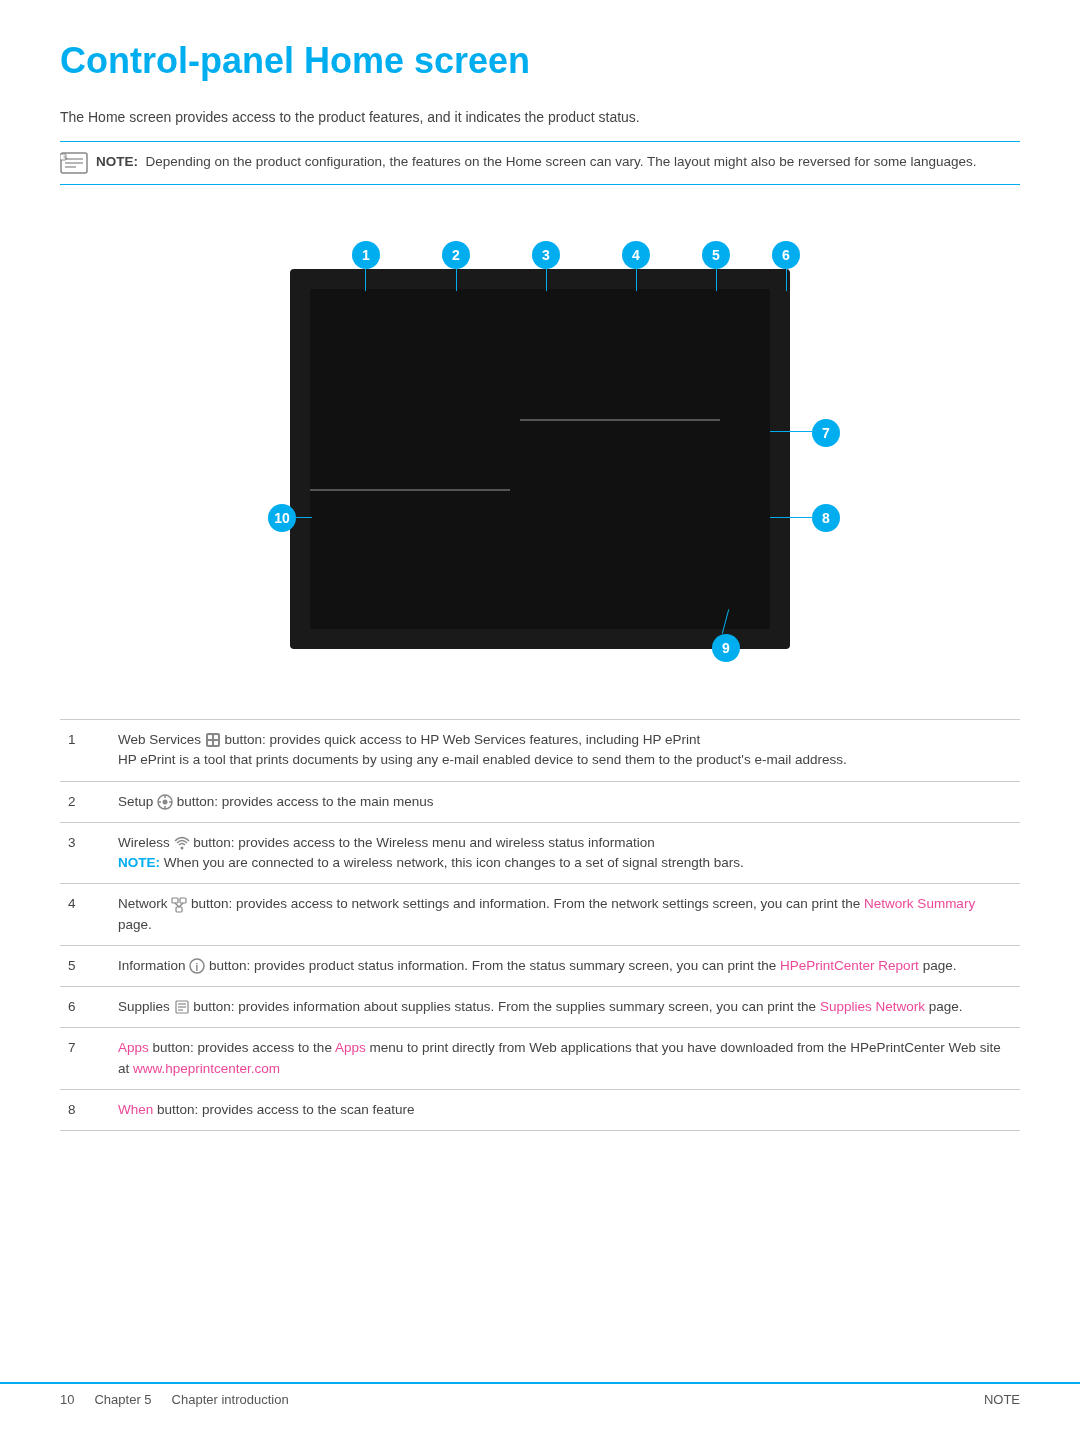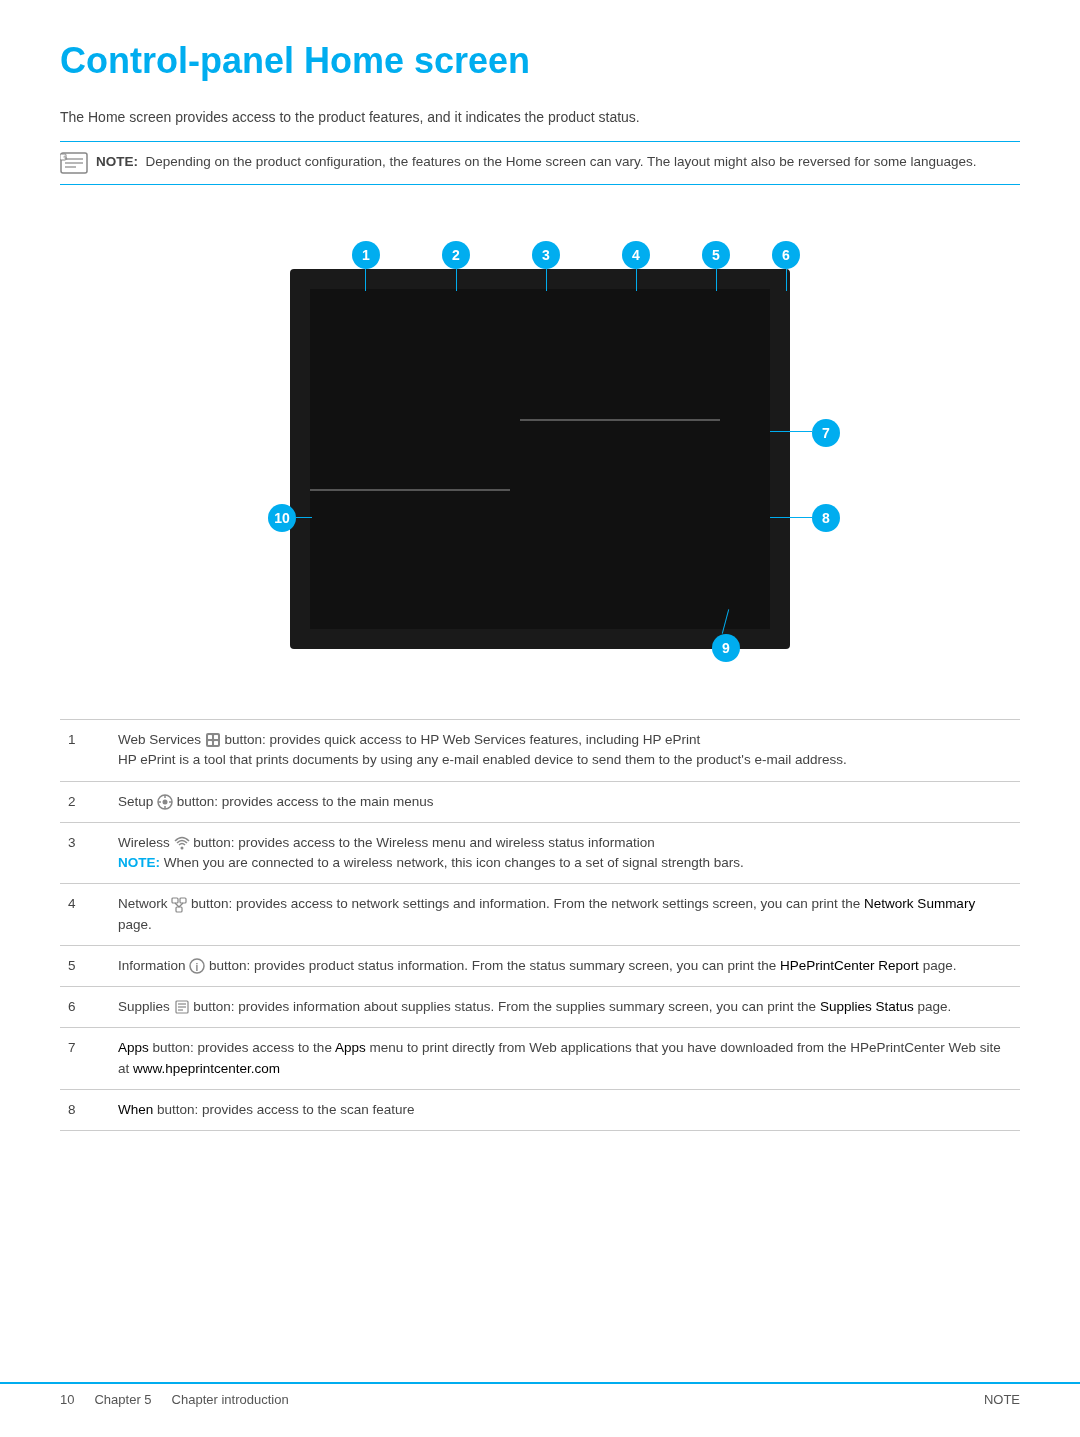--- a/index.html
+++ b/index.html
@@ -126,21 +126,21 @@
       line-height: 1.5;
       color: #444;
     }
     .info-table td:first-child {
       width: 50px;
       font-weight: normal;
       color: #444;
       padding-right: 16px;
     }
     .link-text {
-      color: #000000;
+      color: #ec4899;
       text-decoration: none;
     }
     .sub-note {
       font-size: 13.5px;
       color: #444;
     }
     .sub-note .note-inline-label {
       color: #00adef;
       font-weight: bold;
     }
@@ -309,21 +309,21 @@
     </tr>
 
     <tr>
       <td>6</td>
       <td>
         Supplies <svg width="16" height="16" viewBox="0 0 16 16" style="vertical-align:middle;display:inline-block;">
             <rect x="2" y="2" width="12" height="12" rx="1" fill="none" stroke="#888" stroke-width="1.2"></rect>
             <line x1="4" y1="5" x2="12" y2="5" stroke="#888" stroke-width="1.2"></line>
             <line x1="4" y1="8" x2="12" y2="8" stroke="#888" stroke-width="1.2"></line>
             <line x1="4" y1="11" x2="9" y2="11" stroke="#888" stroke-width="1.2"></line>
-          </svg> button: provides information about supplies status. From the supplies summary screen, you can print the <a class="link-text" href="#">Supplies Status</a> page.
+          </svg> button: provides information about supplies status. From the supplies summary screen, you can print the <a class="link-text" href="#">Supplies Network</a> page.
       </td>
     </tr>
 
     <tr>
       <td>7</td>
       <td>
         <a class="link-text" href="#">Apps</a> button: provides access to the <a class="link-text" href="#">Apps</a> menu to print directly from Web applications that you have downloaded from the HPePrintCenter Web site at <a class="link-text" href="#">www.hpeprintcenter.com</a>
       </td>
     </tr>
 

